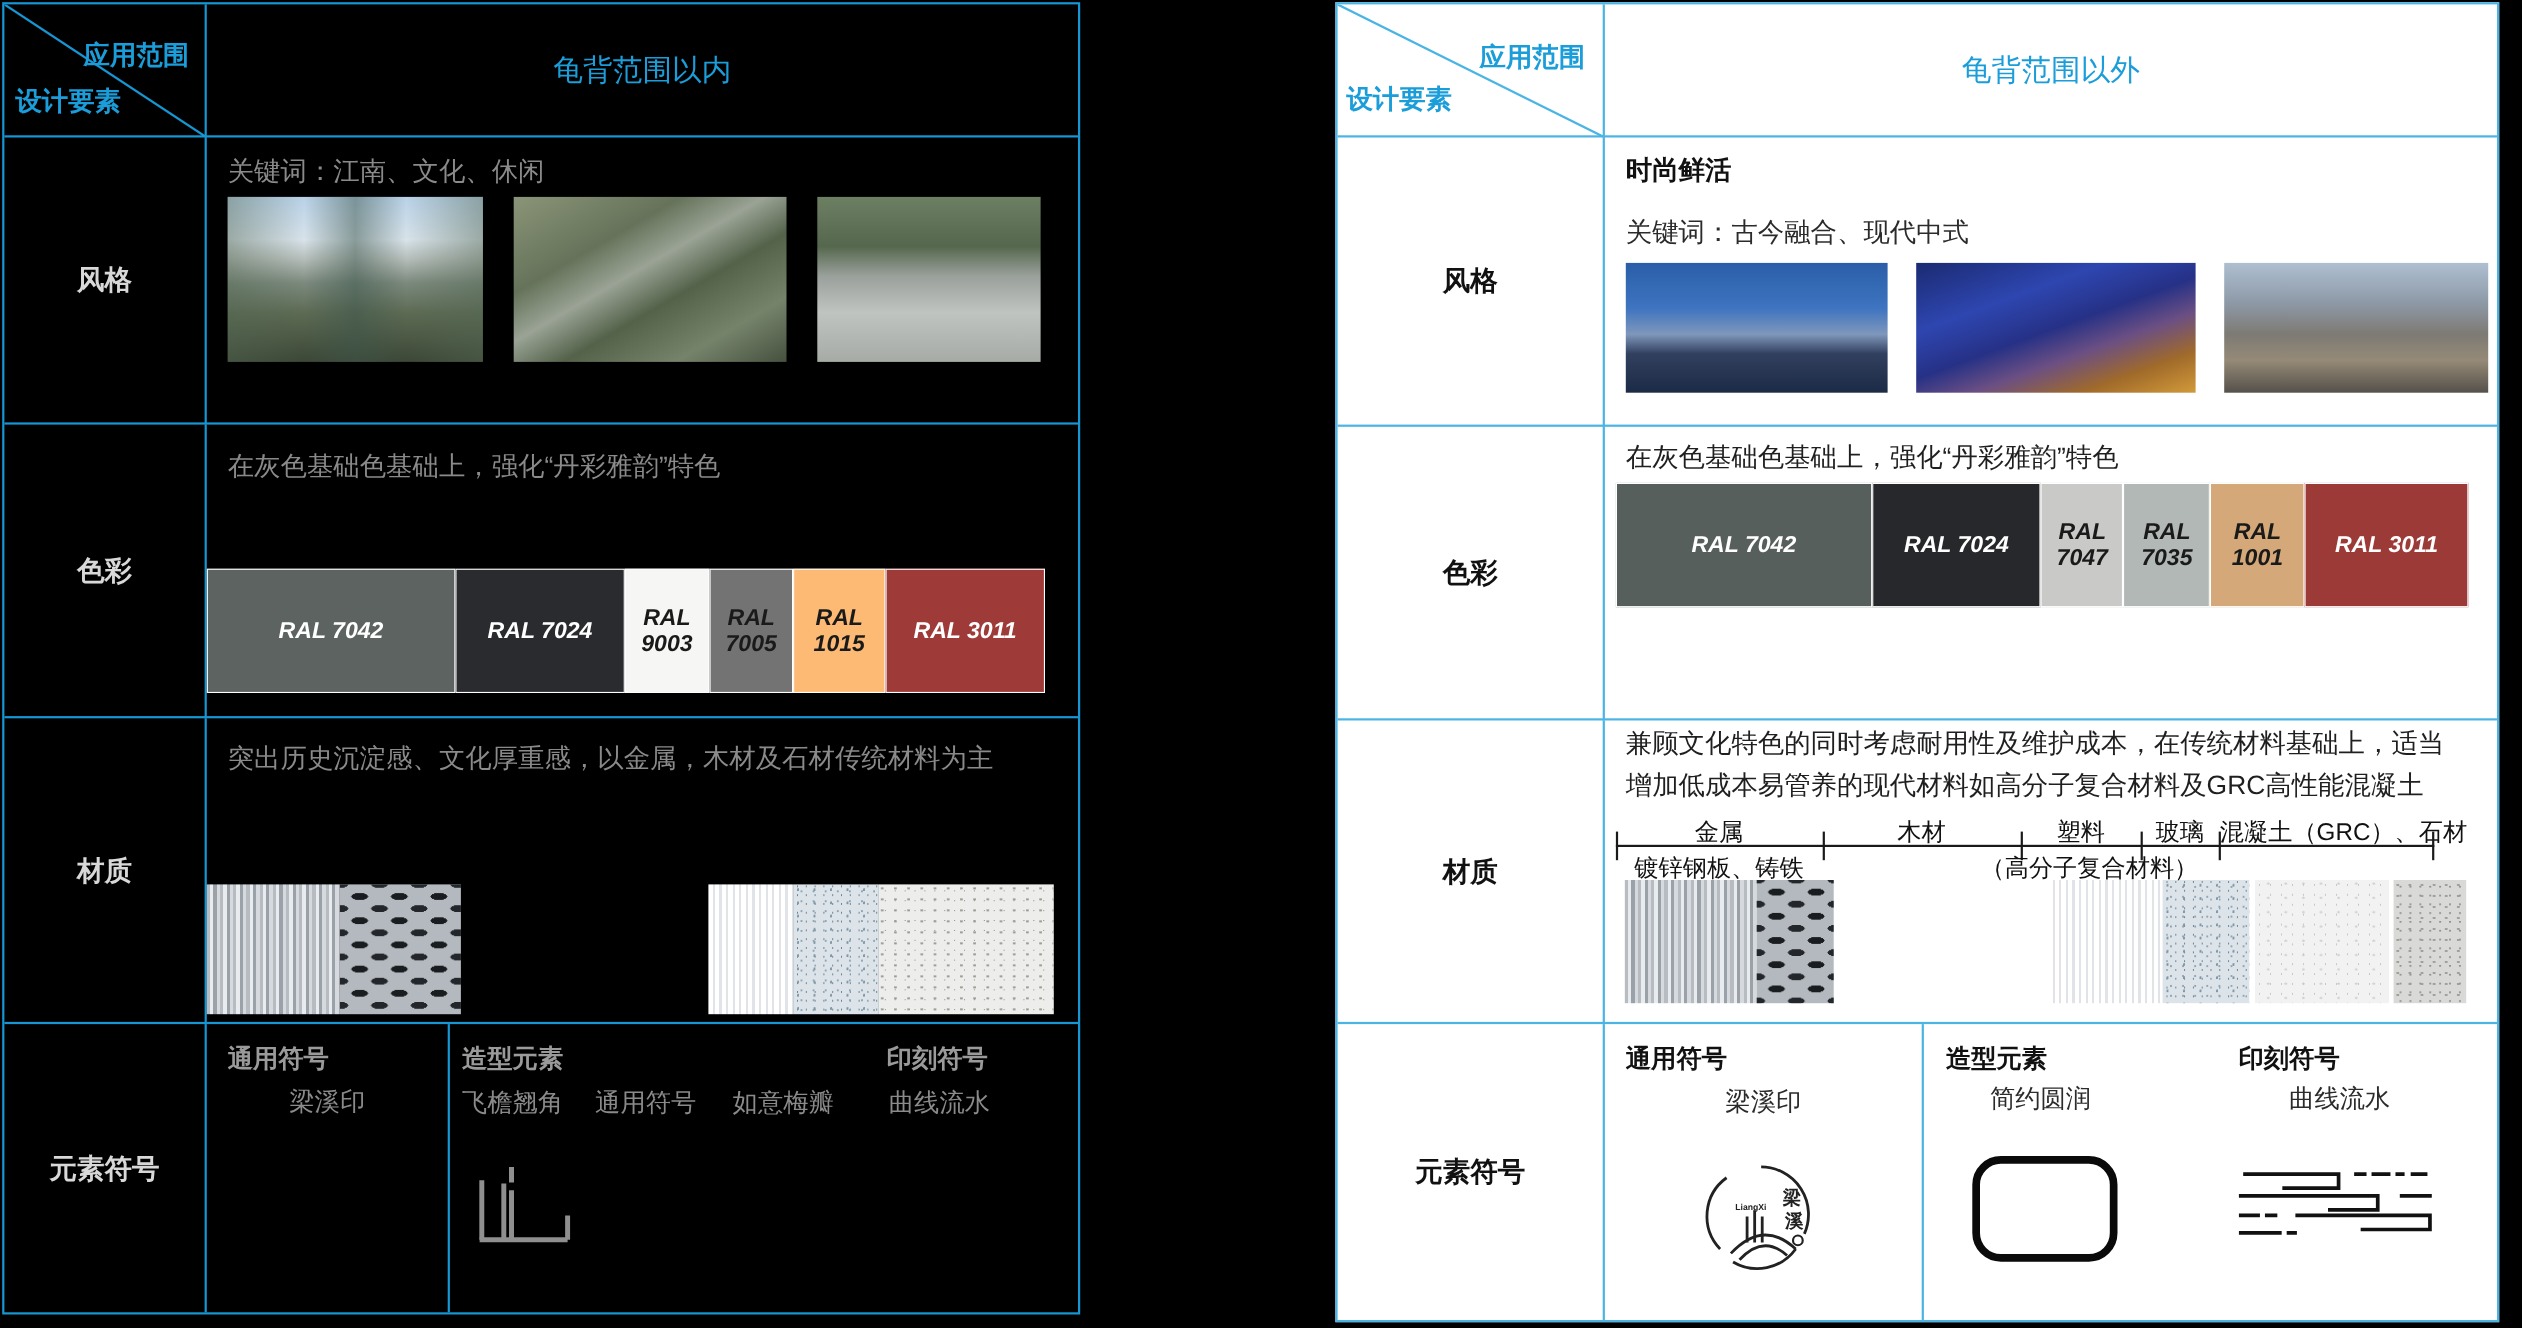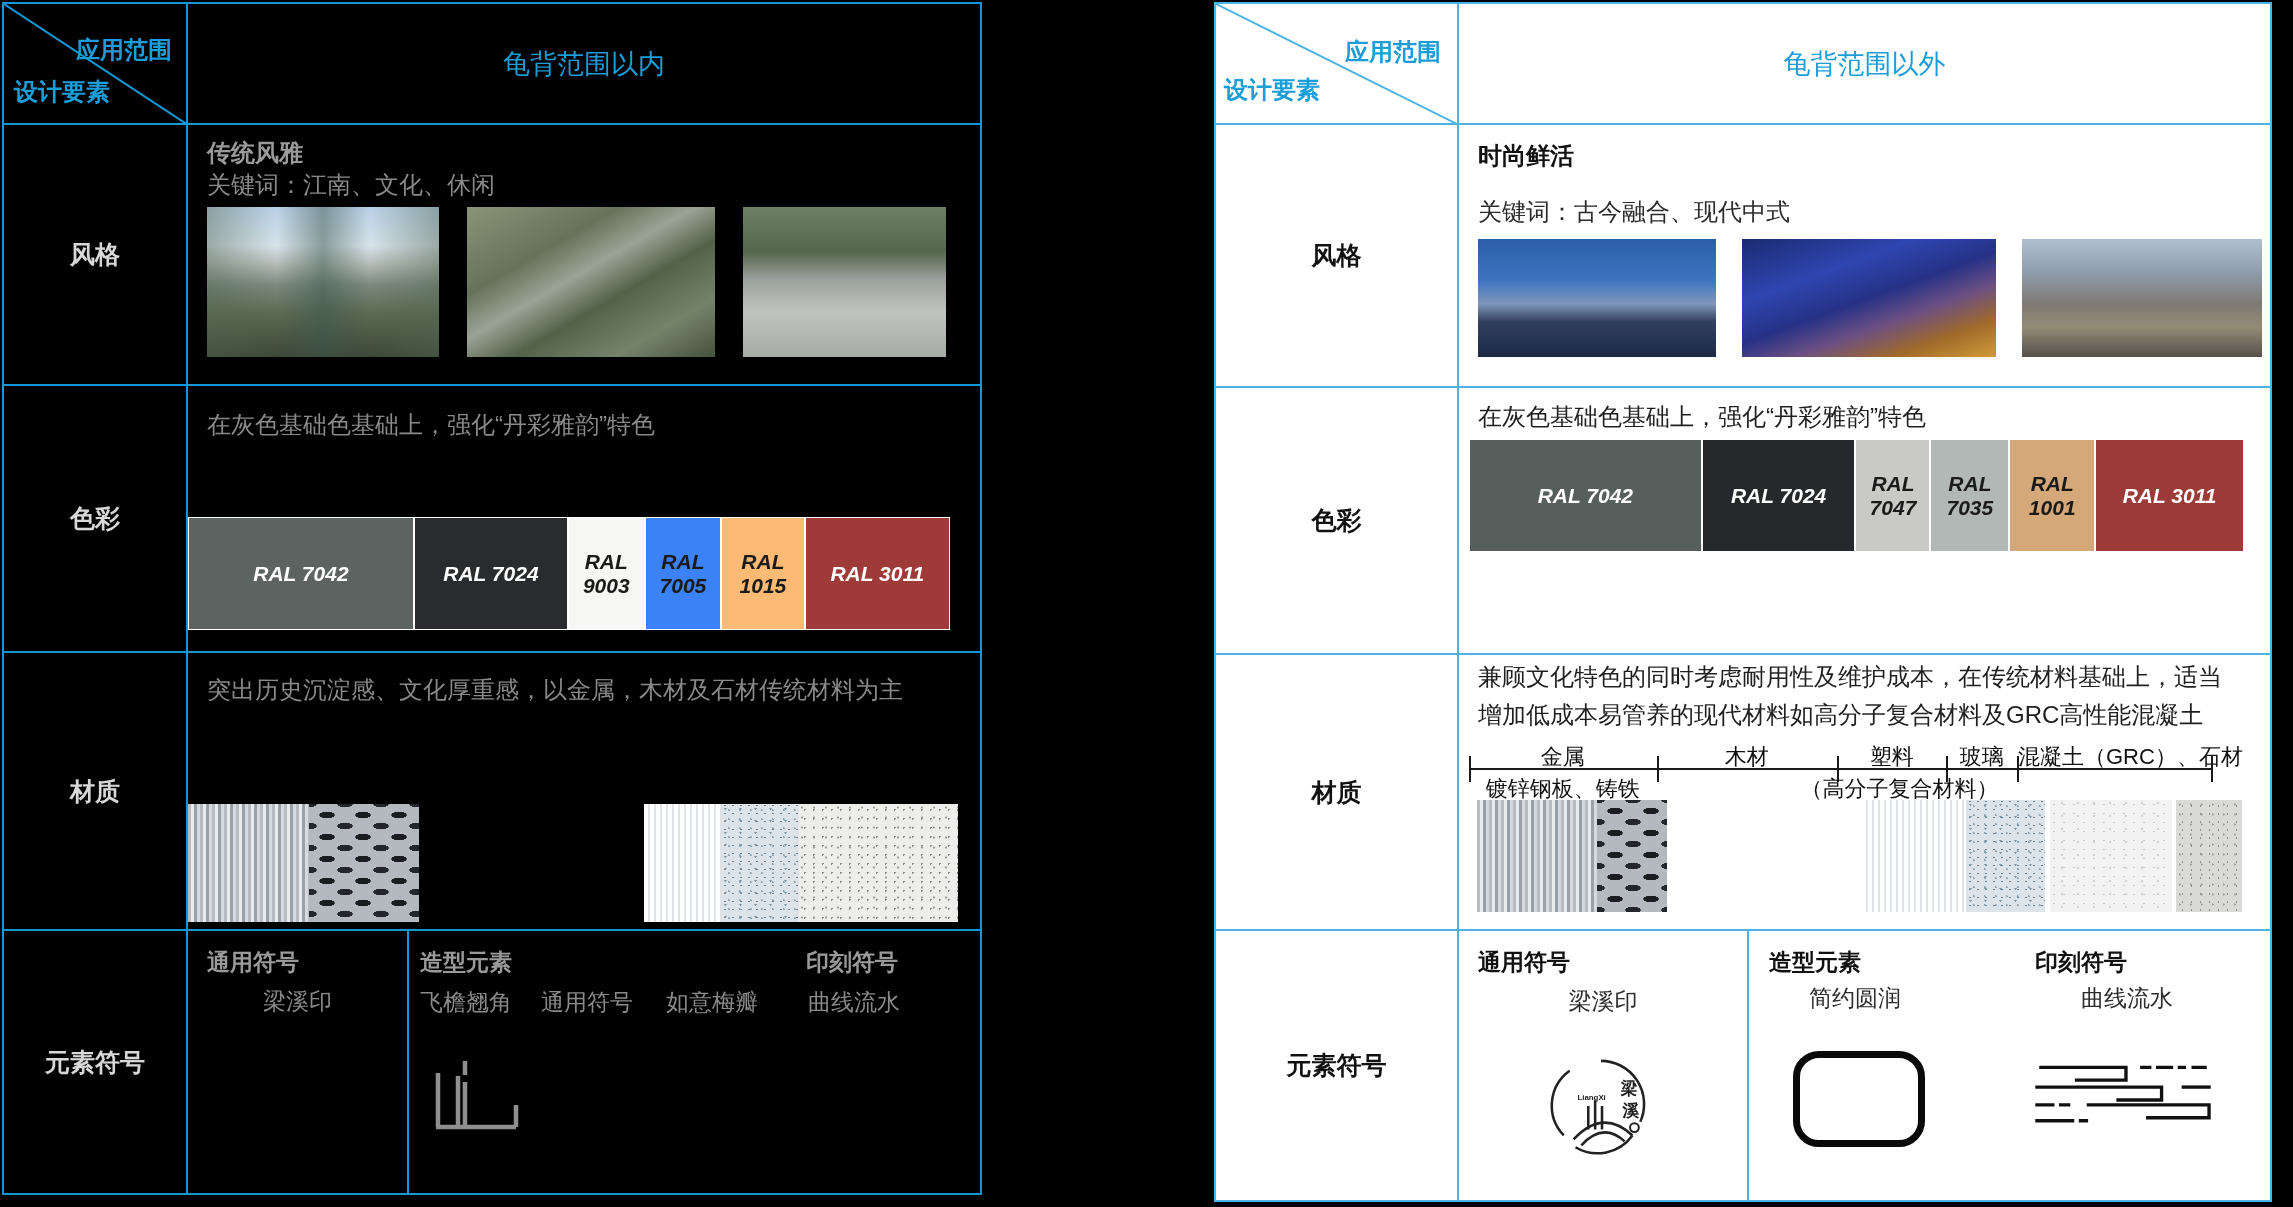--- a/index.html
+++ b/index.html
@@ -121,37 +121,36 @@
       <svg class="diag" width="184" height="121" viewBox="0 0 184 121" preserveAspectRatio="none">
         <line x1="0" y1="0" x2="184" y2="121" stroke="#1697d4" stroke-width="2"></line>
       </svg>
       <span class="cornerText" style="right:14px;top:30px">应用范围</span>
       <span class="cornerText" style="left:10px;top:72px">设计要素</span>
     </div>
     <div class="cell last-col scopeHead">龟背范围以内</div>
 
     <div class="cell rowlabL">风格</div>
     <div class="cell last-col cellpadL">
-      <div class="titleL">传统风雅</div>
       <div class="kwL">关键词：江南、文化、休闲</div>
       <div class="photoRow" style="gap:28px">
           <div class="photo photo-jiangnan-canal" style="width: 232px;"></div>
           <div class="photo photo-garden-aerial" style="width: 248px;"></div>
           <div class="photo photo-old-street" style="width: 203px;"></div>
         </div>
     </div>
 
     <div class="cell rowlabL">色彩</div>
     <div class="cell last-col" style="padding-top:24px">
       <div class="descL" style="padding-left:19px;color:#8a8a8a;font-size:24px">在灰色基础色基础上，强化“丹彩雅韵”特色</div>
       <div class="swatchBar" style="margin:77px 30px 0 0">
           <div class="swatch" style="flex: 228 0 0px; background: rgb(92, 99, 97); color: rgb(255, 255, 255);">RAL 7042</div>
           <div class="swatch" style="flex: 155 0 0px; background: rgb(42, 43, 46); color: rgb(255, 255, 255);">RAL 7024</div>
           <div class="swatch" style="flex: 76 0 0px; background: rgb(246, 246, 244); color: rgb(26, 26, 26);">RAL 9003</div>
-          <div class="swatch" style="flex: 76 0 0px; background: #3b82f6; color: rgb(26, 26, 26);">RAL 7005</div>
+          <div class="swatch" style="flex: 76 0 0px; background: #737373; color: rgb(26, 26, 26);">RAL 7005</div>
           <div class="swatch" style="flex: 83 0 0px; background: #fdba74; color: rgb(26, 26, 26);">RAL 1015</div>
           <div class="swatch" style="flex: 146 0 0px; background: rgb(158, 59, 56); color: rgb(255, 255, 255);">RAL 3011</div>
         </div>
     </div>
 
     <div class="cell rowlabL">材质</div>
     <div class="cell last-col" style="padding-top:22px">
       <div class="descL" style="padding-left:19px;color:#8a8a8a;font-size:24px">突出历史沉淀感、文化厚重感，以金属，木材及石材传统材料为主</div>
       <div class="texStrip" style="margin:99px 22px 0 0">
           <div class="tex tex-corrugated-metal" style="flex: 122 0 0px;"></div>

